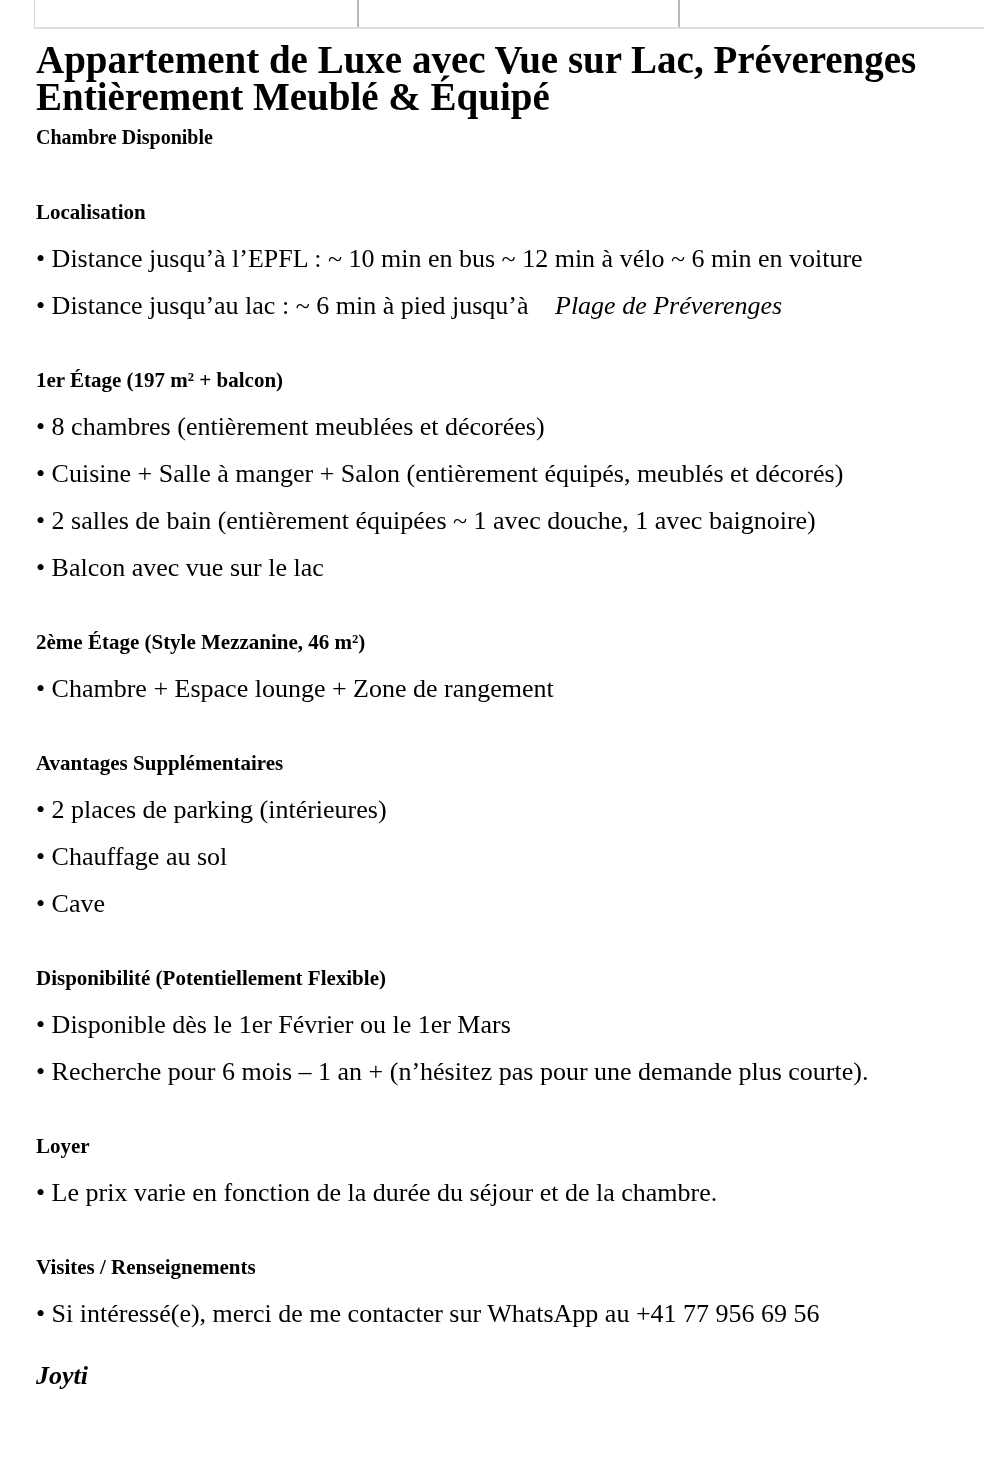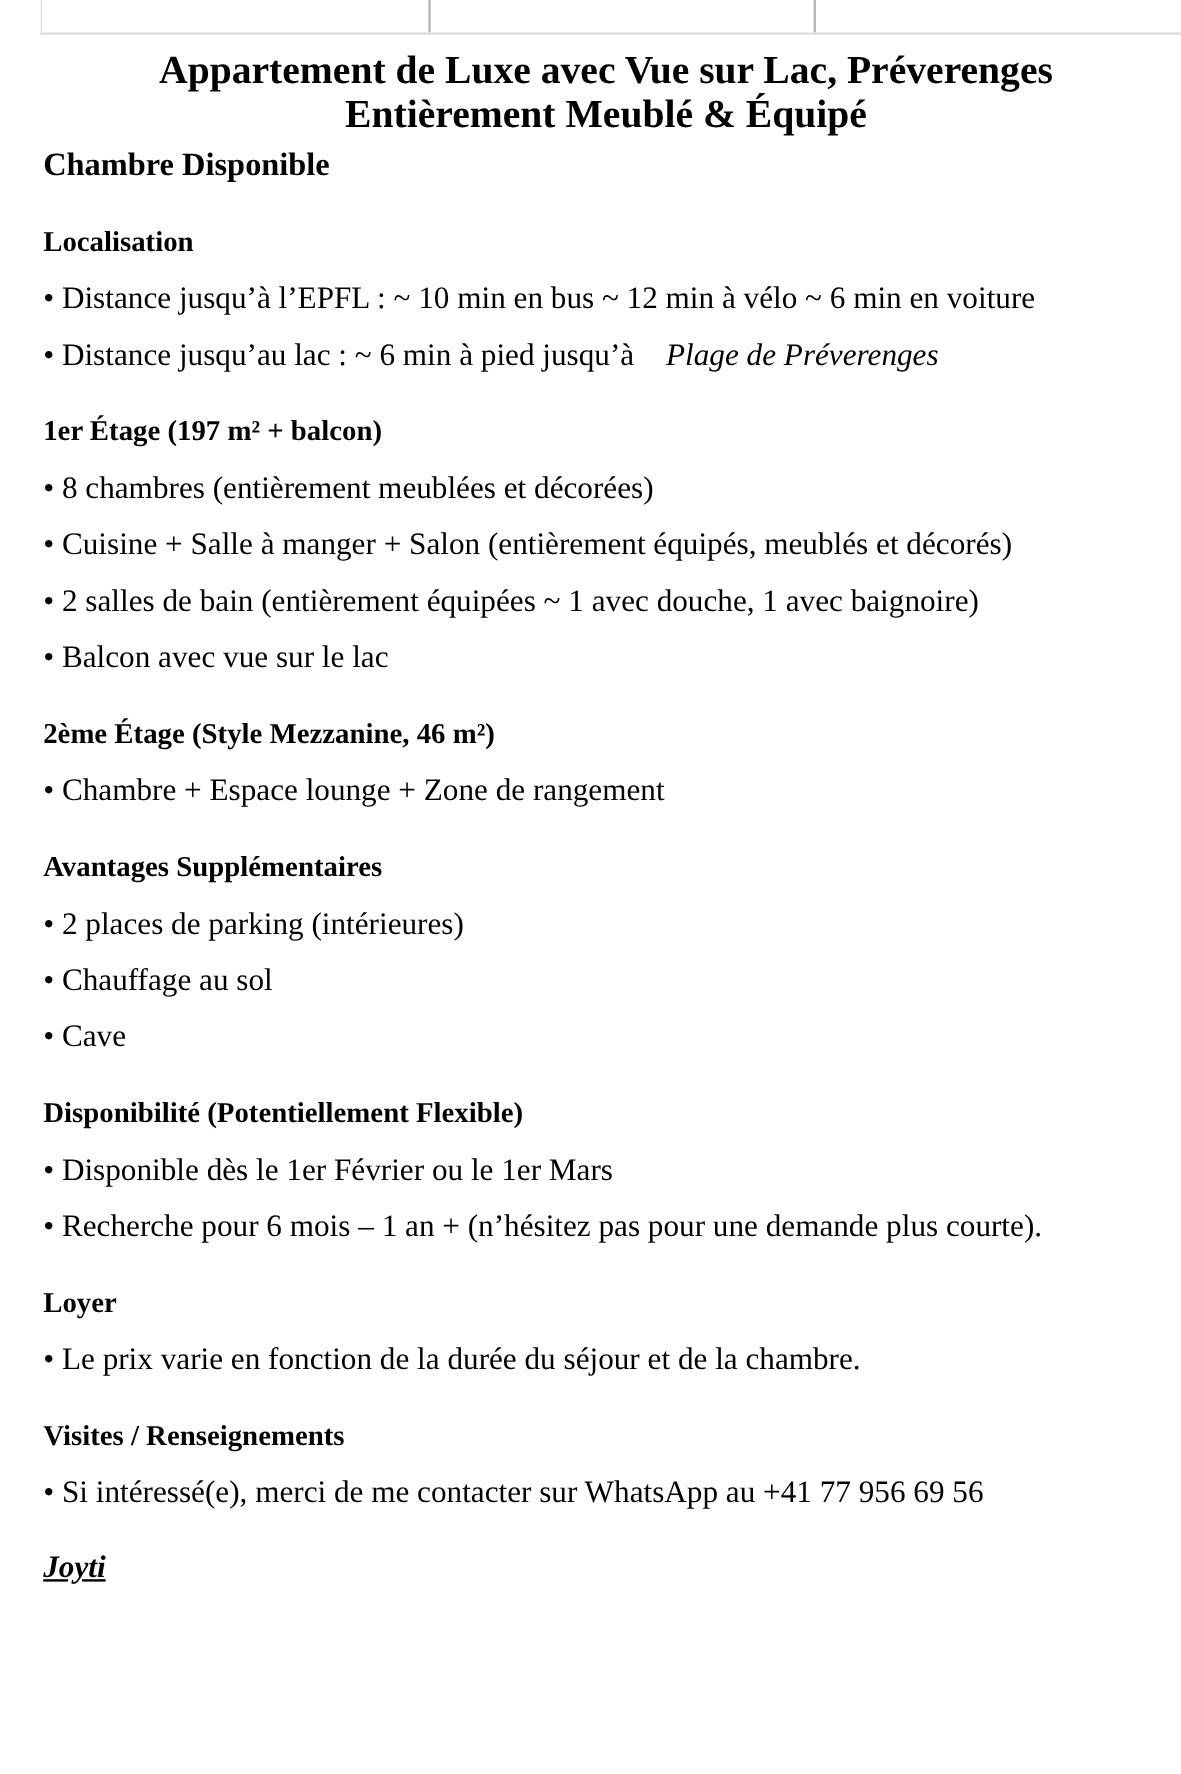--- a/index.html
+++ b/index.html
@@ -26,53 +26,51 @@
   }
   .table-remnant .c1 { width: 322px; border-right: 2px solid #b4b8bb; }
   .table-remnant .c2 { width: 319px; border-right: 2px solid #b4b8bb; }
   .table-remnant .c3 { flex: 1; }
 
   
   .content {
     padding: 0 10px 0 36px;
   }
   h1 {
-    font-size: 33px;
+    font-size: 39px;
     line-height: 37px;
     font-weight: 700;
     margin: 12px 0 0 0;
-    text-align: center;
   }
   h1 .tline { display: block; }
   h2 {
-    font-size: 27px;
+    font-size: 20px;
     line-height: 31px;
     font-weight: 700;
     margin: 7px 0 0 0;
   }
   h3.sec {
-    font-size: 24px;
+    font-size: 21px;
     line-height: 30px;
     font-weight: 700;
-    margin: 34px 0 0 0;
+    margin: 44px 0 0 0;
   }
   p.item {
     margin: 17px 0 0 0;
   }
   p.item .it { font-style: italic; margin-left: 20px; }
   p.closing-farewell {
     margin: 38px 0 0 0;
     font-weight: 700;
     font-style: italic;
   }
   p.closing-signature {
     margin: 32px 0 0 0;
     font-weight: 700;
     font-style: italic;
-    text-decoration: underline;
   }
 </style>
 </head>
 <body>
 
 <div class="page">
 
   <div class="table-remnant">
     <div class="c1"></div>
     <div class="c2"></div>

